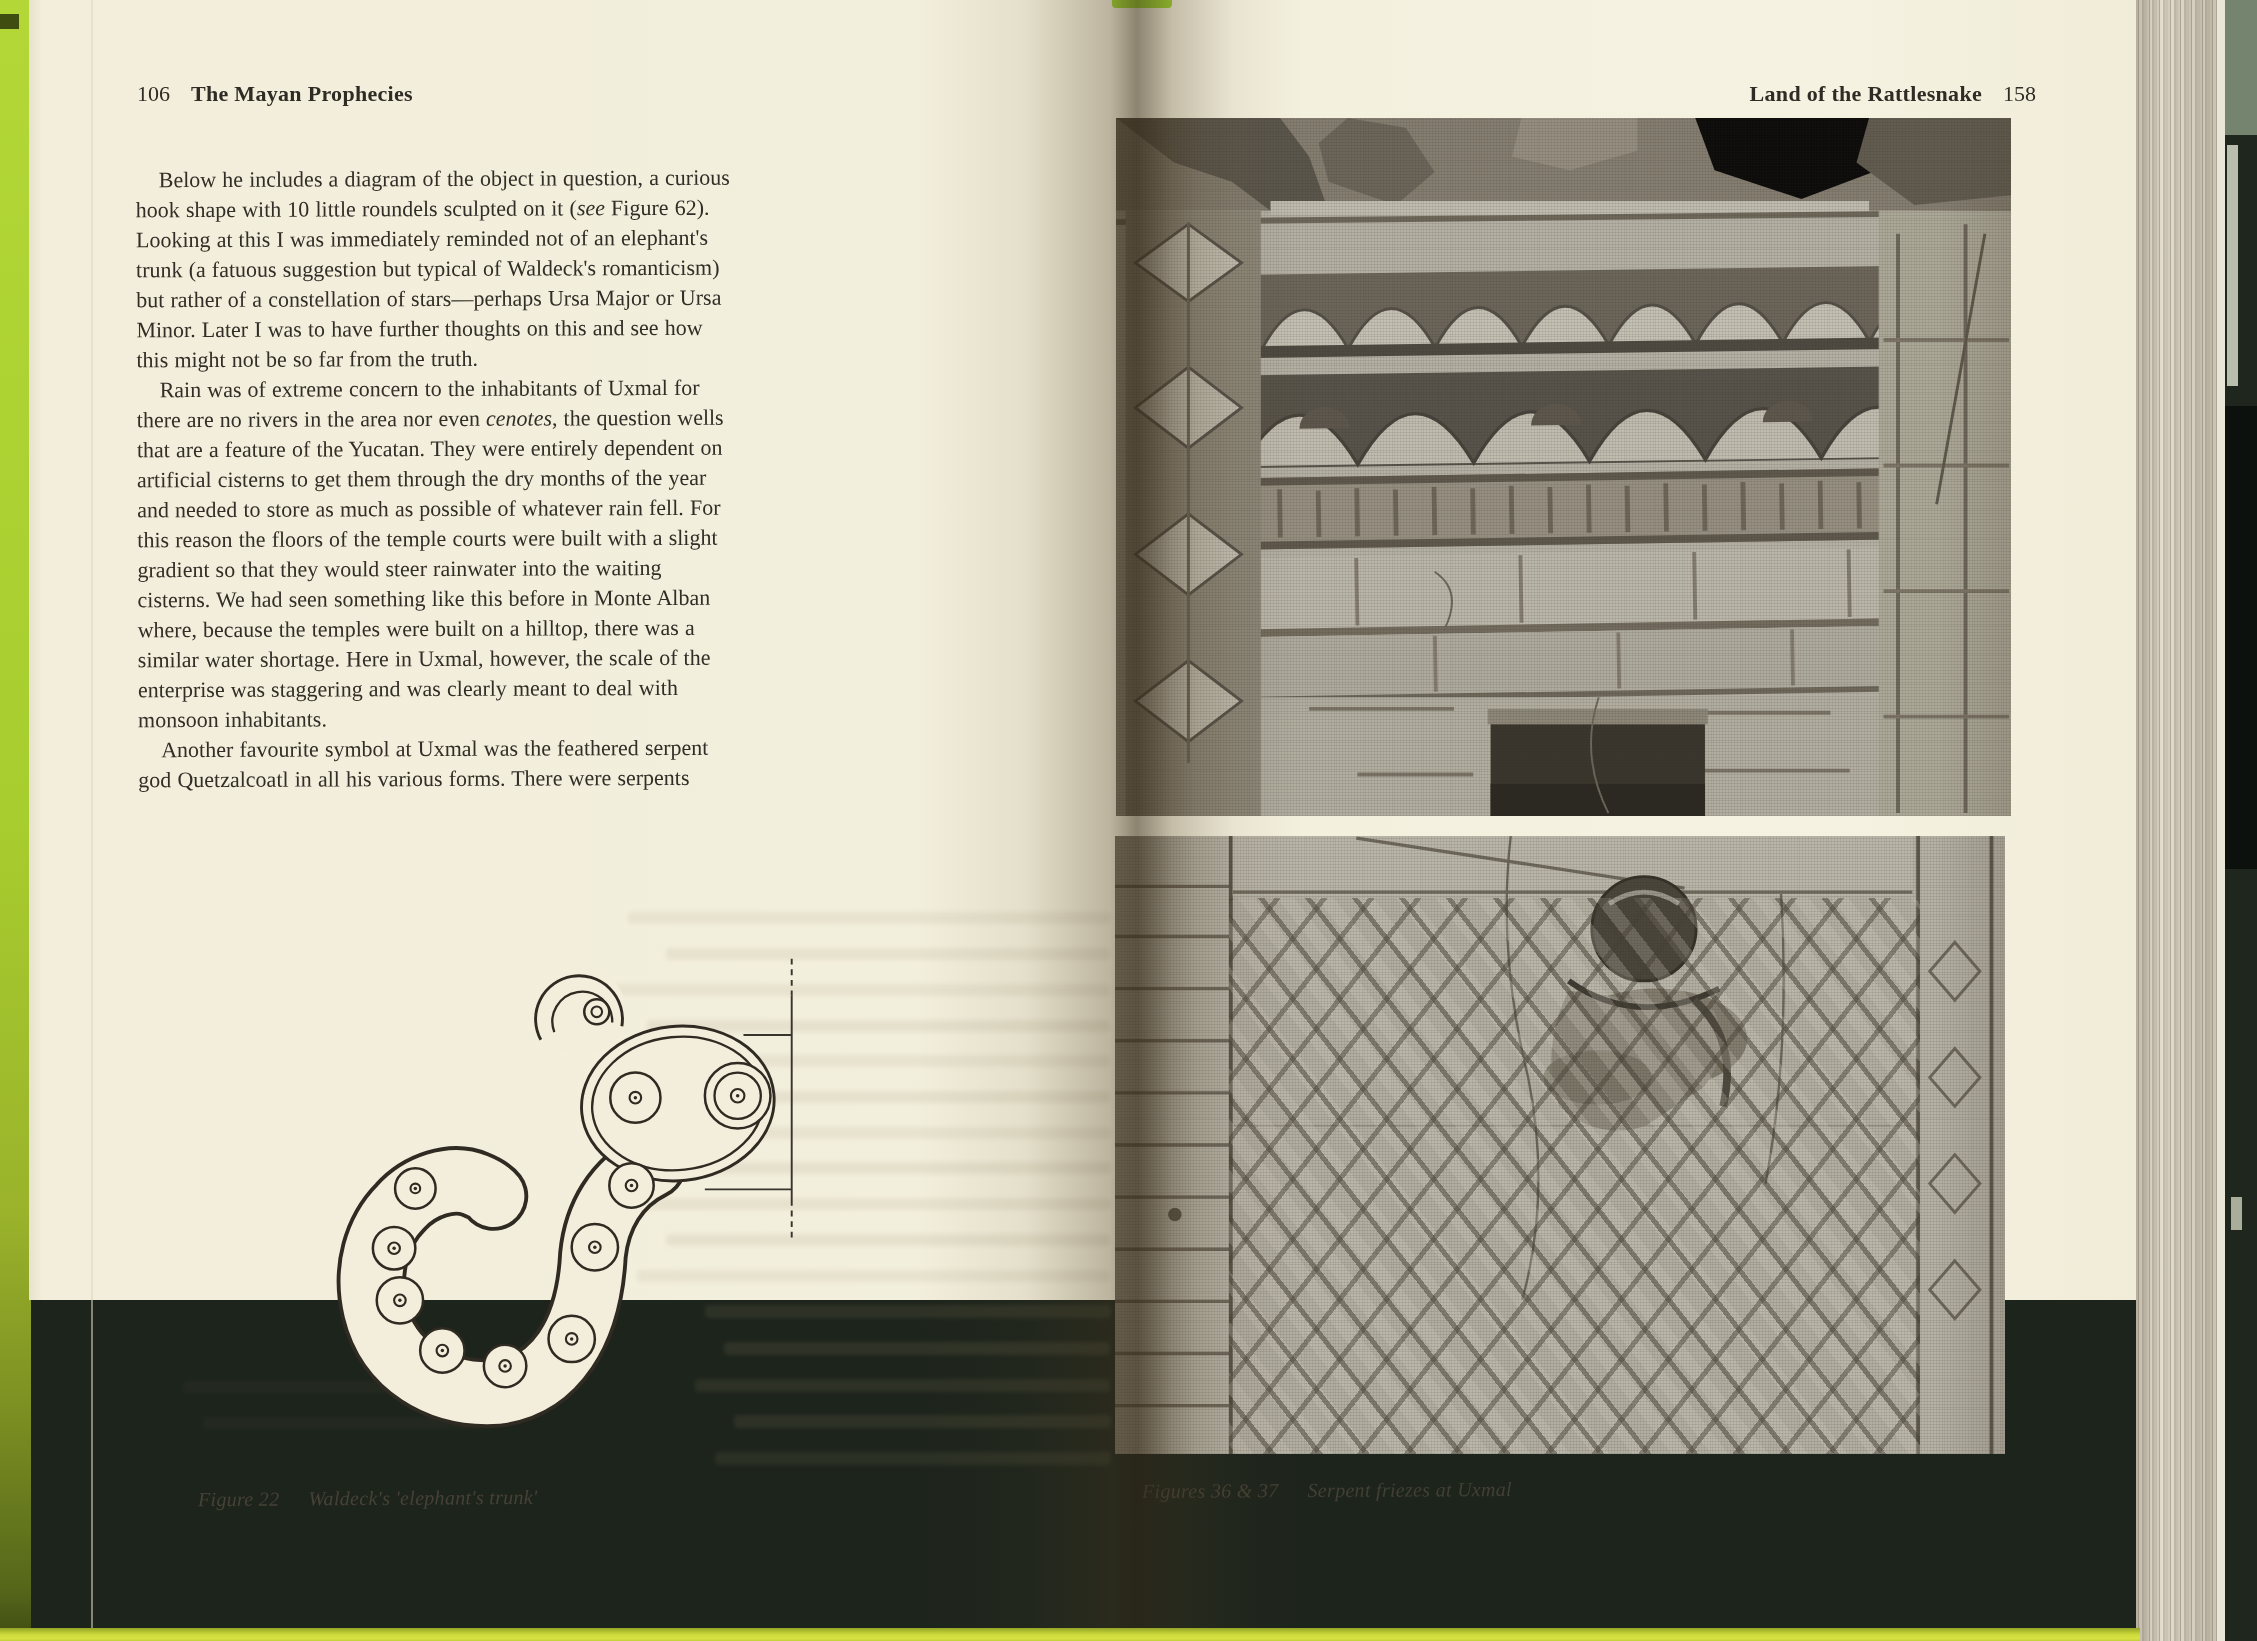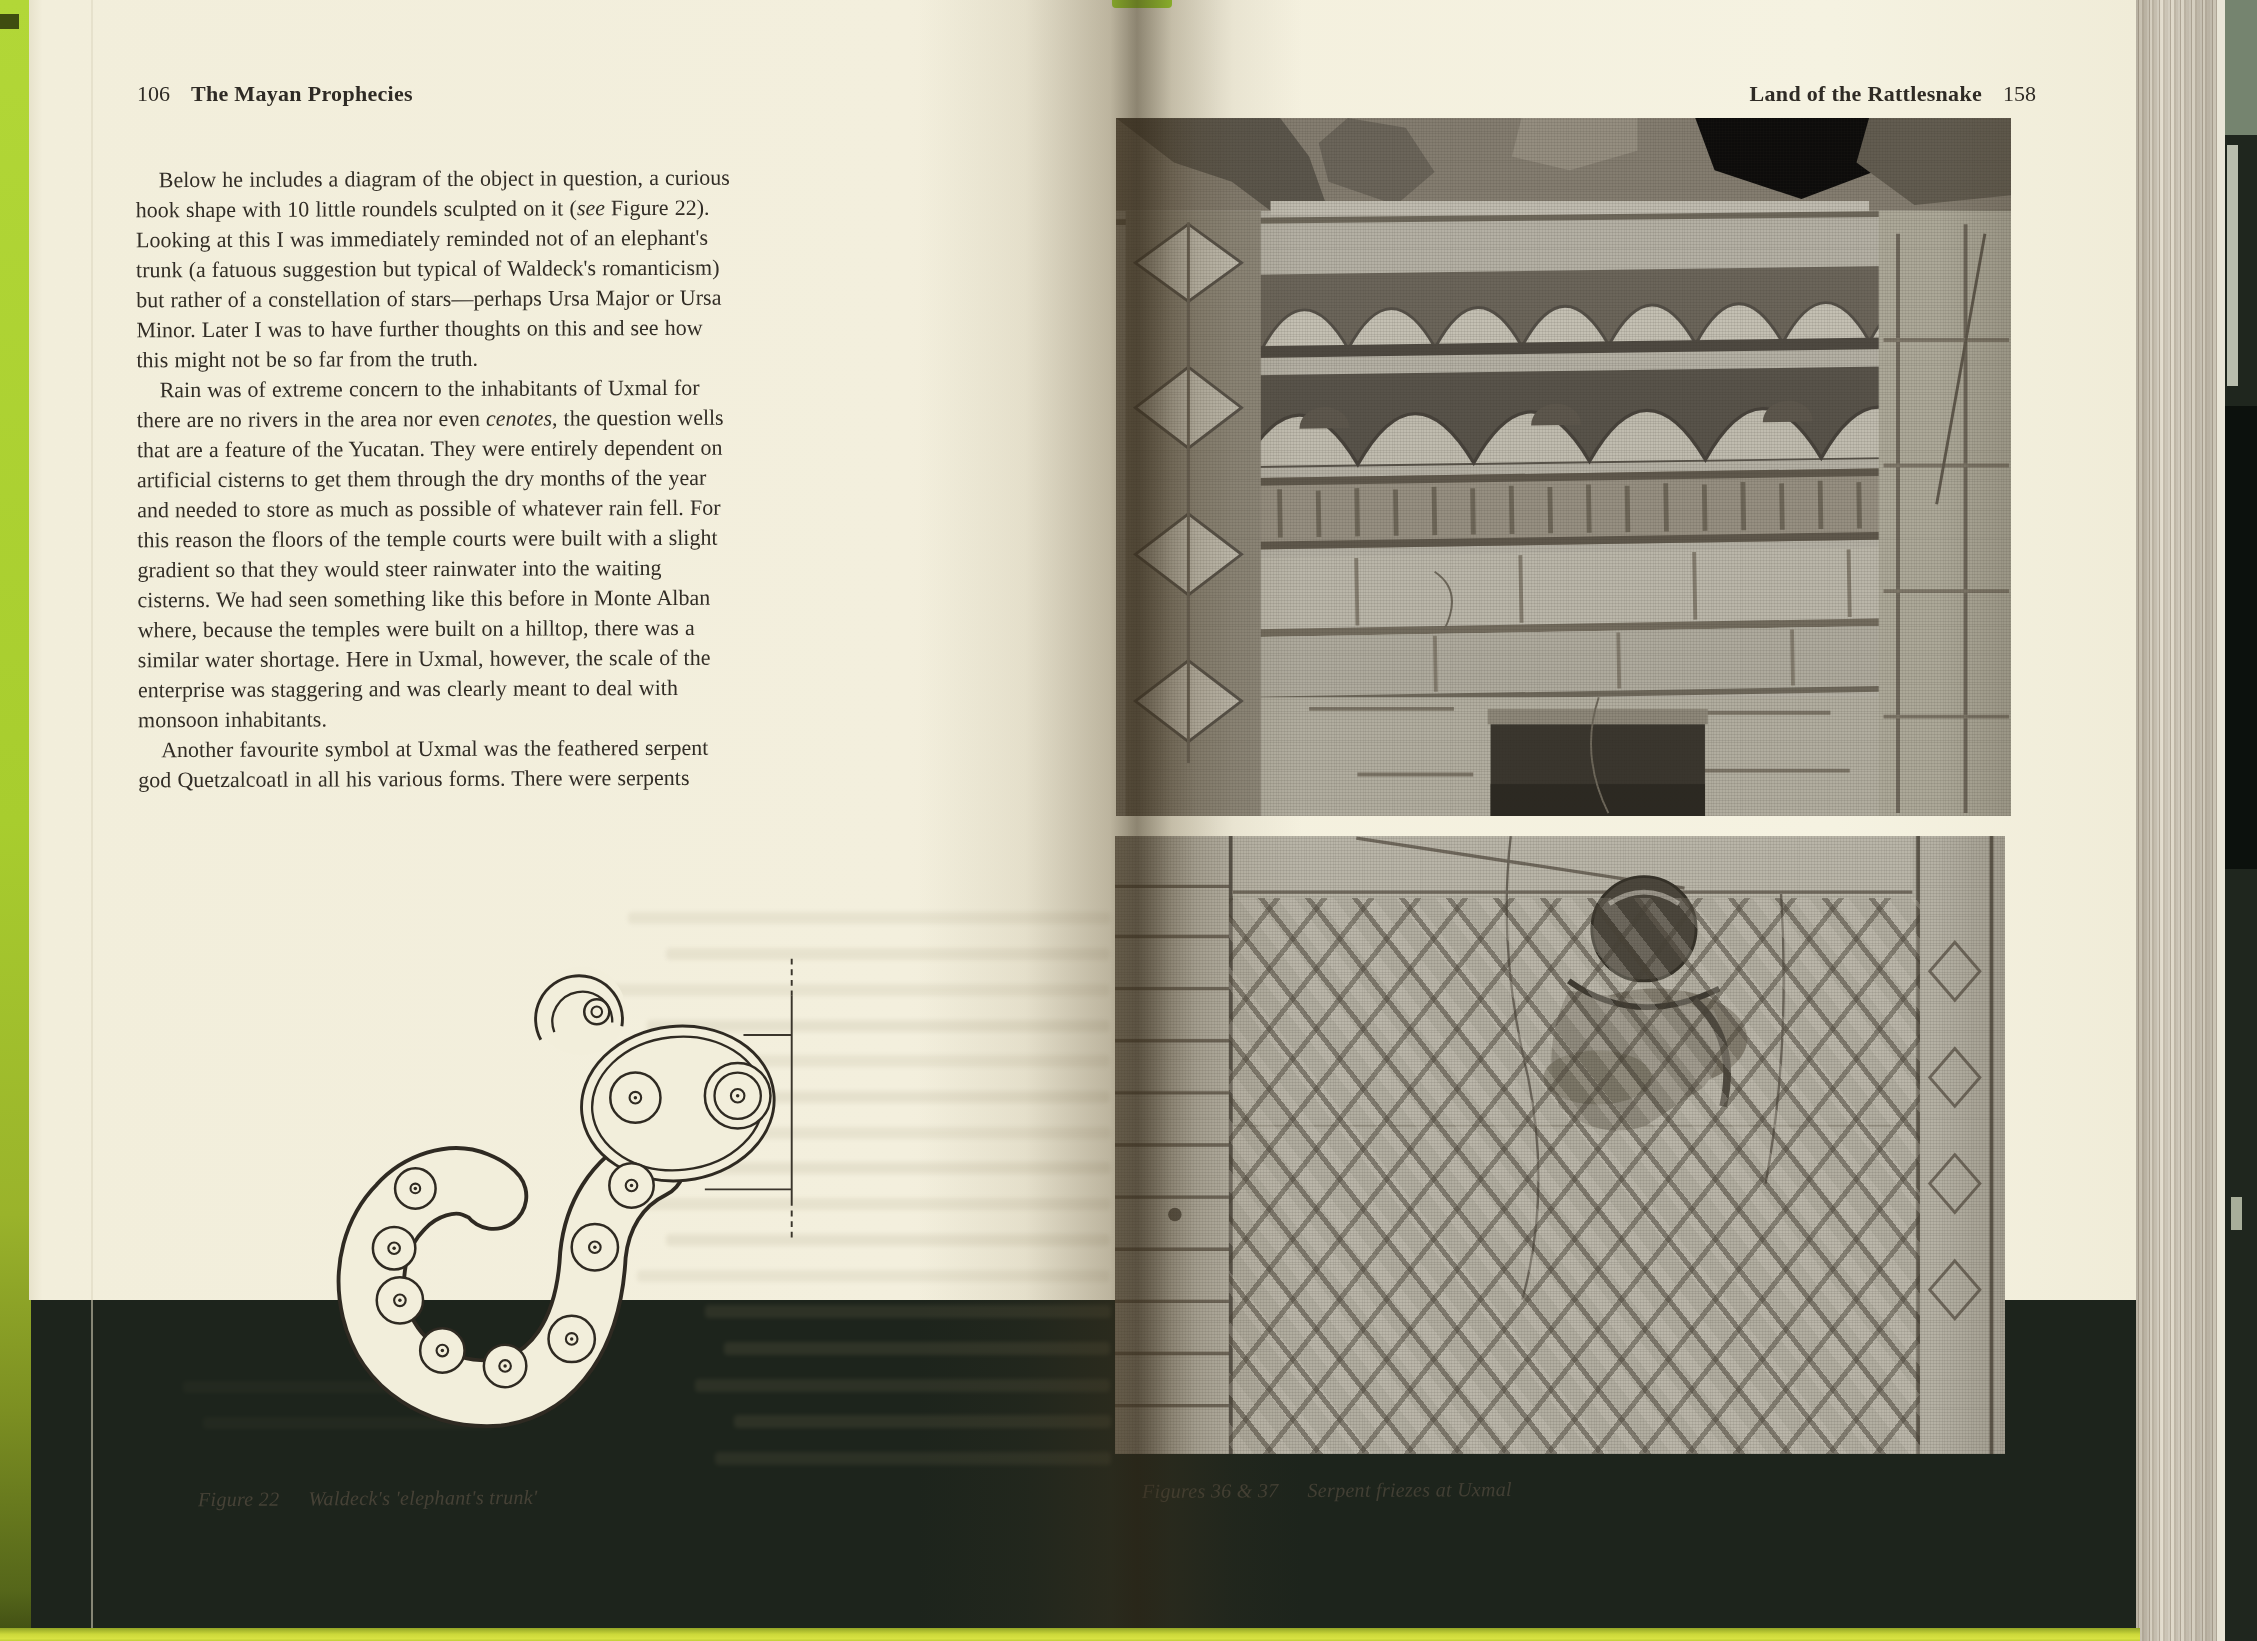--- a/index.html
+++ b/index.html
@@ -135,21 +135,21 @@
   <div class="page page-left">
     <div class="page-crease"></div>
 
     <div class="pg-header header-left">
       <span class="num">106</span><span class="ttl">The Mayan Prophecies</span>
     </div>
 
     <div class="body-text">
         <div class="para">
           <div class="tline"><span>Below he includes a diagram of the object in question, a curious</span></div>
-          <div class="tline"><span>hook shape with 10 little roundels sculpted on it (</span><span class="seg-i">see</span><span> Figure 22).</span></div>
+          <div class="tline"><span>hook shape with 10 little roundels sculpted on it (</span><span class="seg-i">see</span><span> Figure 62).</span></div>
           <div class="tline"><span>Looking at this I was immediately reminded not of an elephant's</span></div>
           <div class="tline"><span>trunk (a fatuous suggestion but typical of Waldeck's romanticism)</span></div>
           <div class="tline"><span>but rather of a constellation of stars—perhaps Ursa Major or Ursa</span></div>
           <div class="tline"><span>Minor. Later I was to have further thoughts on this and see how</span></div>
           <div class="tline"><span>this might not be so far from the truth.</span></div>
         </div>
         <div class="para">
           <div class="tline"><span>Rain was of extreme concern to the inhabitants of Uxmal for</span></div>
           <div class="tline"><span>there are no rivers in the area nor even </span><span class="seg-i">cenotes</span><span>, the question wells</span></div>
           <div class="tline"><span>that are a feature of the Yucatan. They were entirely dependent on</span></div>

